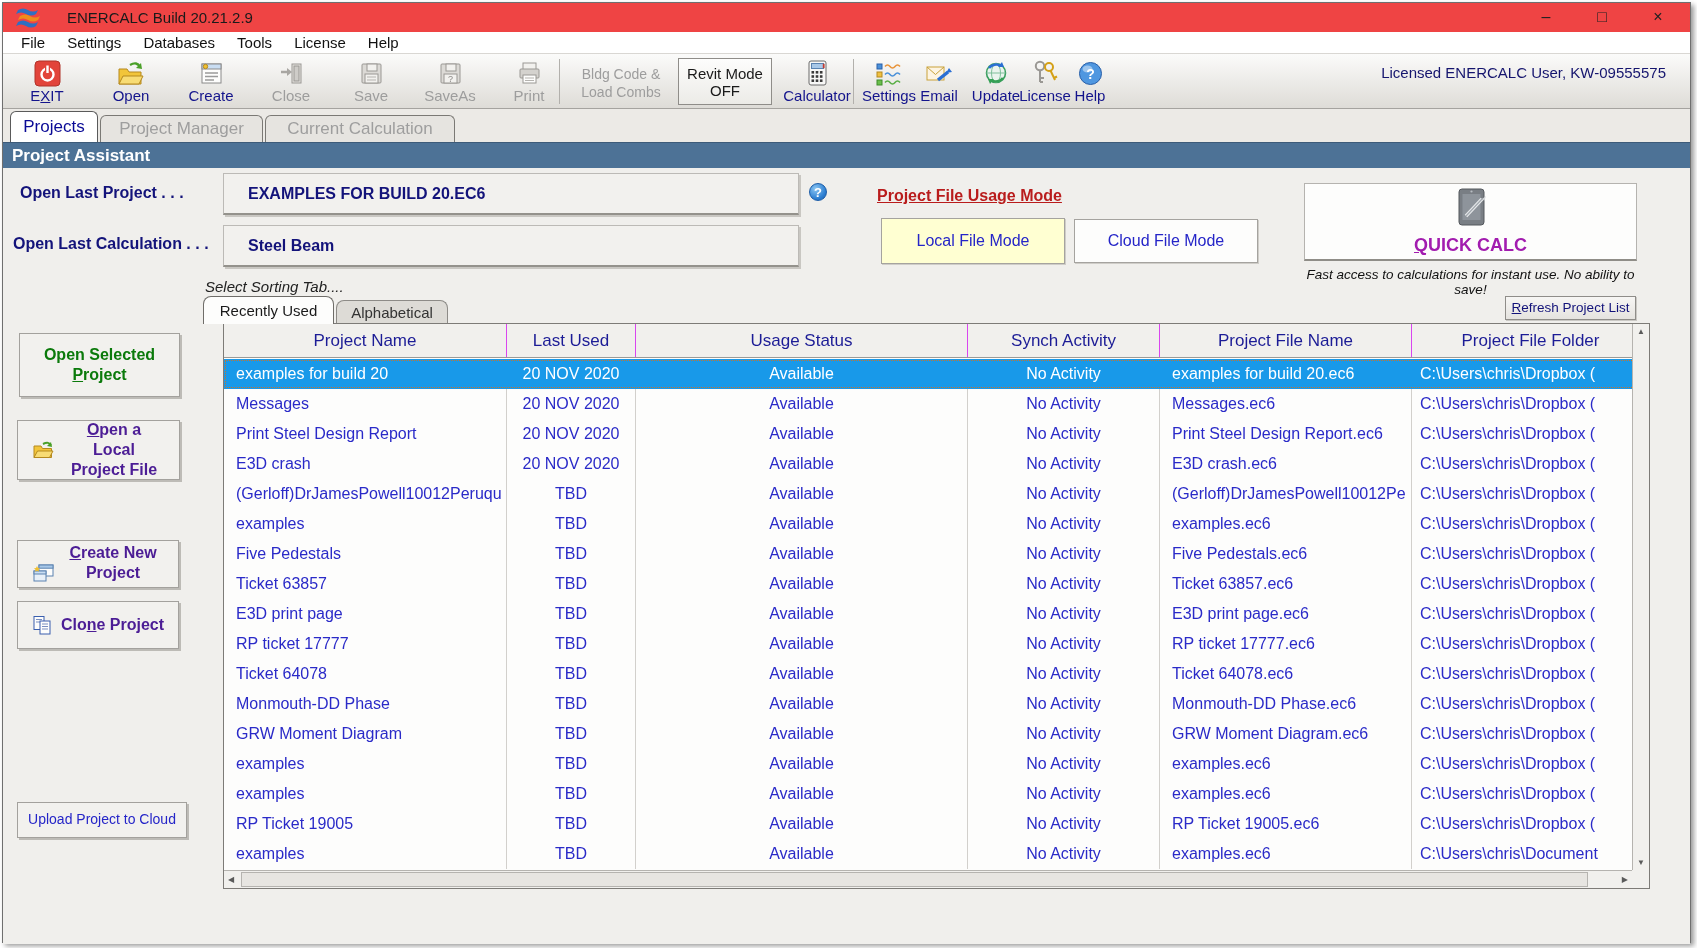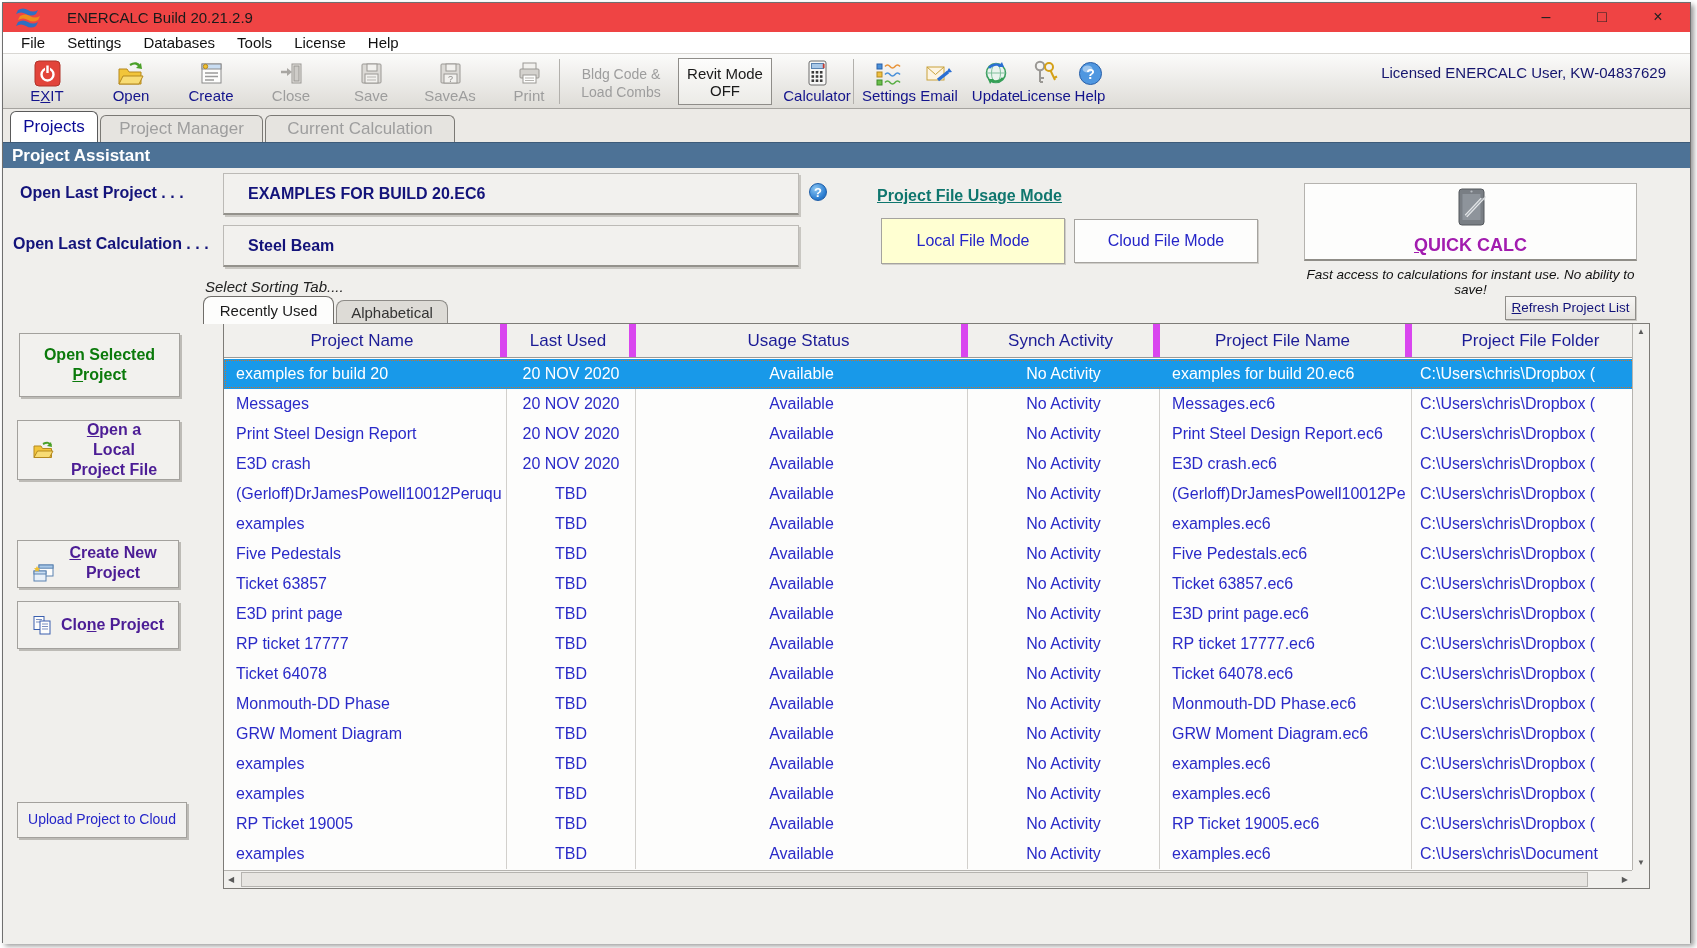--- a/index.html
+++ b/index.html
@@ -37,41 +37,41 @@
     padding-left:9px;border-top:1px solid #3d5b79;}
   
   .content{position:relative;height:776px;background:#f0efec;}
   .qo-label{position:absolute;font-weight:bold;color:#13137a;font-size:16px;}
   .qo-btn{position:absolute;left:220px;width:576px;height:42px;background:#f2f1ee;
     border:1px solid #bcbab6;border-bottom:2px solid #94928c;box-shadow:2px 2px 0 #c9c7c2;
     display:flex;align-items:center;padding-left:24px;font-weight:bold;color:#13137a;font-size:16px;}
   .help-circle{position:absolute;left:806px;top:15px;width:18px;height:18px;border-radius:50%;
     background:radial-gradient(circle at 35% 30%,#8cc6f2,#2d7fd2 65%,#1b5ca8);color:#fff;
     font-size:13px;font-weight:bold;text-align:center;line-height:18px;border:1px solid #1b5ca8;}
-  .usage-title{position:absolute;left:874px;top:19px;color:#0f766e;font-weight:bold;font-size:16px;text-decoration:underline;}
+  .usage-title{position:absolute;left:874px;top:19px;color:#b91c1c;font-weight:bold;font-size:16px;text-decoration:underline;}
   .mode-btn{position:absolute;border:1px solid #a5a39f;font-size:16px;color:#2525c8;
     display:flex;align-items:center;justify-content:center;box-shadow:1px 1px 0 #cfcdc8;}
   .mode-local{left:878px;top:50px;width:184px;height:46px;background:#ffffd2;}
   .mode-cloud{left:1071px;top:51px;width:184px;height:44px;background:#fdfdfc;}
   .qc-panel{position:absolute;left:1301px;top:15px;width:333px;height:78px;background:#fdfdfc;
     border:1px solid #b5b3af;border-bottom:2px solid #8f8d87;display:flex;flex-direction:column;align-items:center;}
   .qc-label{color:#a21caf;font-weight:bold;font-size:18px;margin-top:2px;}
   .qc-caption{position:absolute;left:1290px;top:99px;width:355px;text-align:center;font-style:italic;font-size:13.5px;color:#111;}
   .sort-caption{position:absolute;left:202px;top:110px;font-style:italic;font-size:15px;color:#222;}
   .sort-tab{position:absolute;border:1px solid #6f6d69;border-bottom:none;border-radius:8px 8px 0 0;
     font-size:15px;text-align:center;}
   .tab-recent{left:200px;top:128px;width:131px;height:28px;background:#fdfdfc;z-index:3;line-height:27px;color:#1a1a1a;}
   .tab-alpha{left:333px;top:132px;width:112px;height:24px;background:#dddbd6;line-height:23px;color:#333;border-color:#8d8b87;}
   .refresh-btn{position:absolute;left:1502px;top:128px;width:131px;height:24px;background:linear-gradient(#f7f6f4,#e5e3df);
     border:1px solid #8f8d89;font-size:13.5px;color:#13137a;text-align:center;line-height:22px;box-shadow:1px 1px 0 #cac8c4;}
   
   .grid{position:absolute;left:220px;top:155px;width:1427px;height:566px;background:#fdfdfc;border:1px solid #7d7b77;}
   .grid-header{display:flex;height:34px;background:#f1f0ed;border-bottom:1px solid #9c9a96;}
   .grid-hcell{font-size:17px;color:#1c1c96;display:flex;align-items:center;justify-content:center;
-    border-right:7px solid #d946ef;}
+    border-right:1px solid #d946ef;}
   .grid-body{position:absolute;top:35px;left:0;width:1425px;bottom:18px;overflow:hidden;}
   .grid-row{display:flex;height:30px;}
   .grid-cell{font-size:16px;color:#2a2ac8;line-height:30px;white-space:nowrap;overflow:hidden;border-right:1px solid #d2d0cc;}
   .c0{width:283px;padding-left:12px;}
   .c1{width:129px;text-align:center;}
   .c2{width:332px;text-align:center;}
   .c3{width:192px;text-align:center;}
   .c4{width:252px;padding-left:12px;}
   .c5{flex:1;padding-left:8px;border-right:none;}
   .grid-row.selected{background:#1899e9;outline:1px dotted #c8742a;outline-offset:-2px;}
@@ -289,21 +289,21 @@
     <div class="tool" style="left:1062px;width:50px">
       <span class="ticon">
         <svg width="27" height="27" viewBox="0 0 27 27">
             <circle cx="13.5" cy="13.5" r="11" fill="#4f97e0" stroke="#2a5fa8"></circle>
             <ellipse cx="10.5" cy="9" rx="5" ry="3.5" fill="#ffffff" opacity="0.45"></ellipse>
             <text x="13.5" y="19" font-size="14" font-weight="bold" fill="#fff" text-anchor="middle">?</text>
           </svg>
       </span>
       <span class="tlabel">Help</span>
     </div>
-    <span class="license-text">Licensed ENERCALC User, KW-04837629</span>
+    <span class="license-text">Licensed ENERCALC User, KW-09555575</span>
   </div>
 
   <div class="tabrow">
     <div class="mtab active" style="left:7px;width:88px;height:31px">Projects</div>
     <div class="mtab" style="left:97px;width:163px;height:27px">Project Manager</div>
     <div class="mtab" style="left:262px;width:190px;height:27px">Current Calculation</div>
   </div>
 
   <div class="pa-bar">Project Assistant</div>
 

